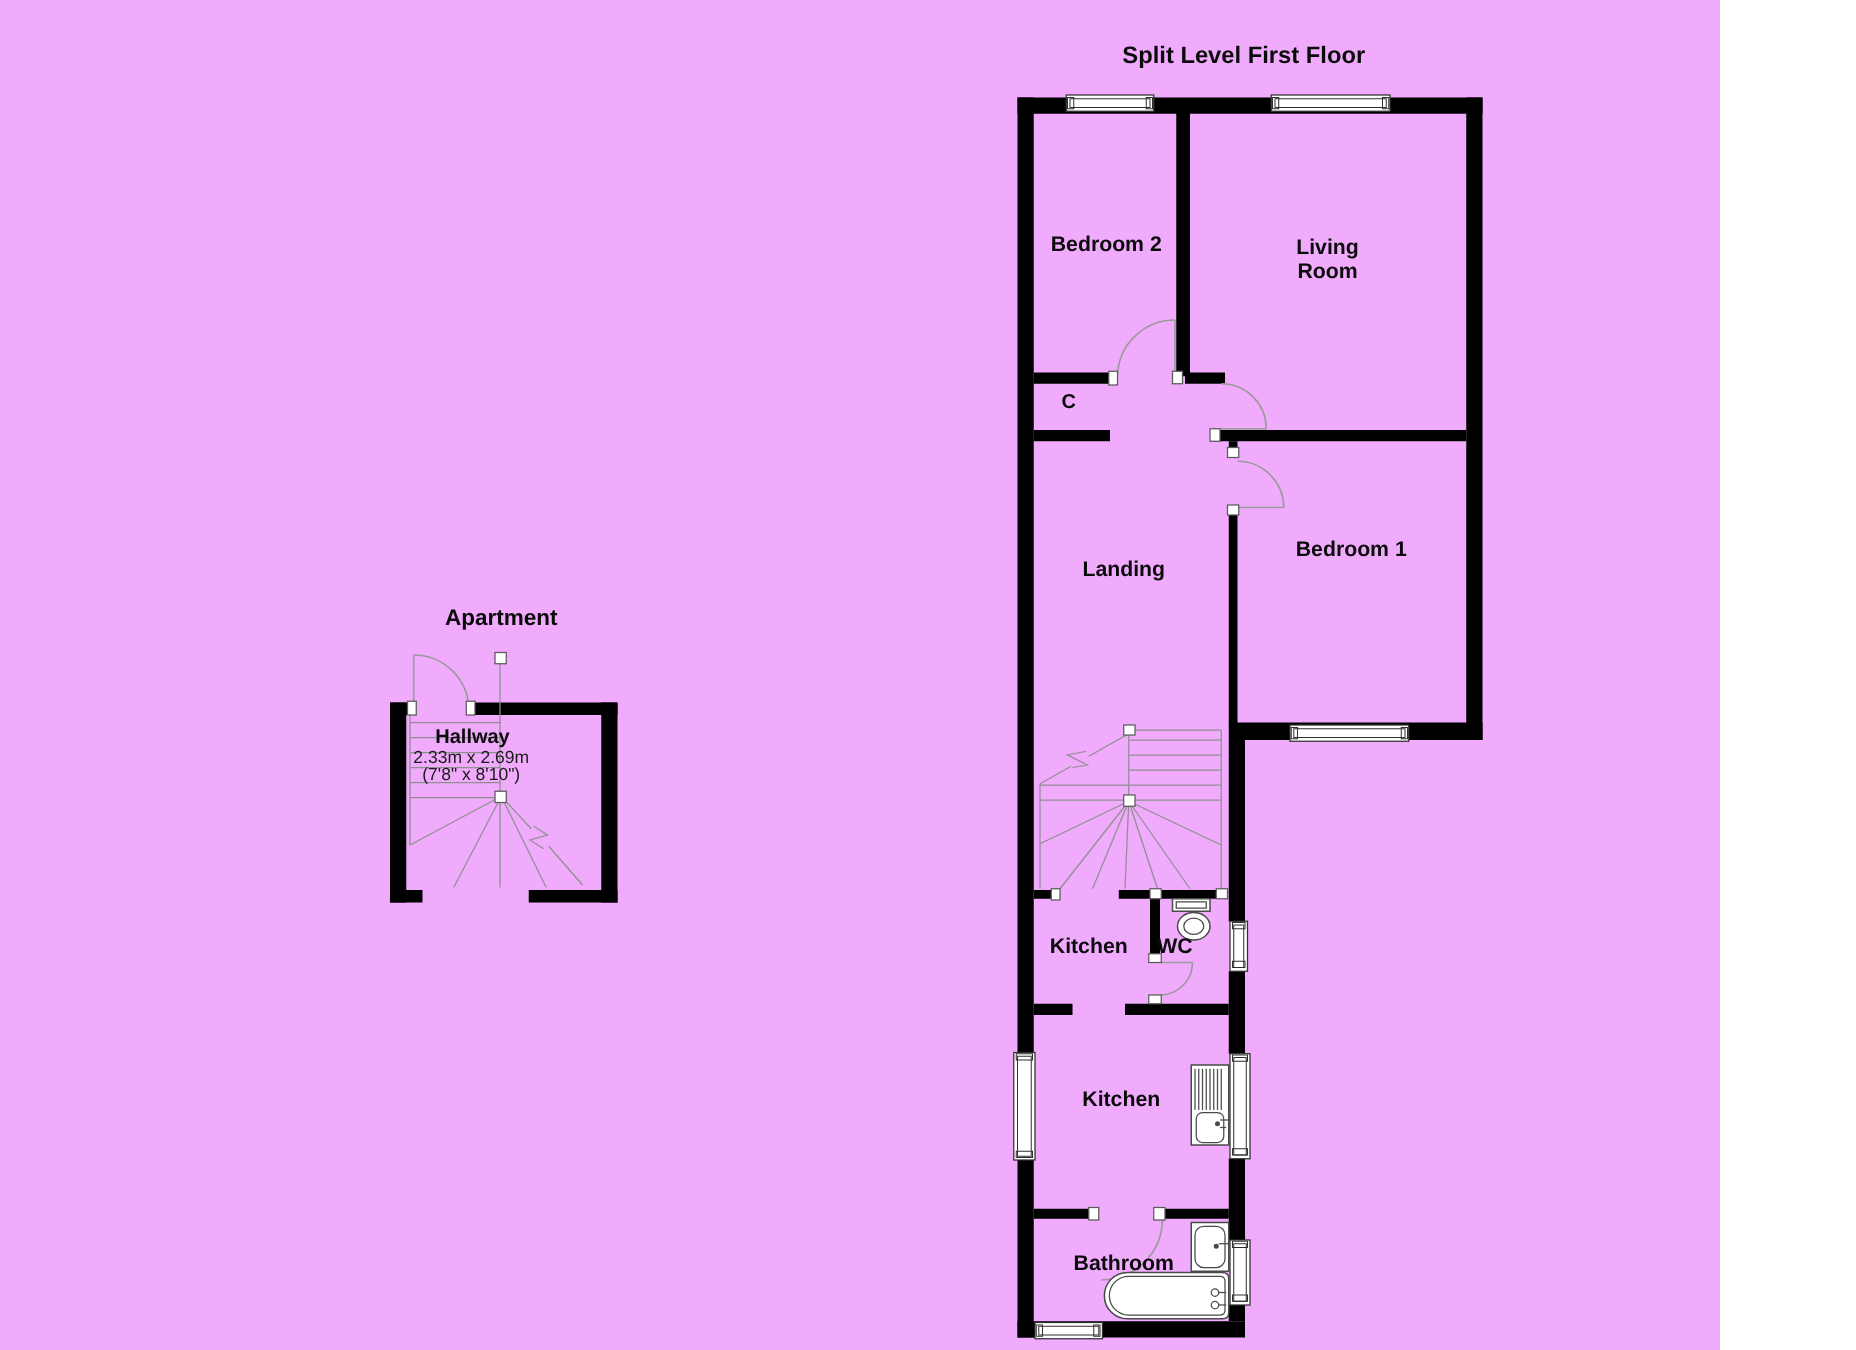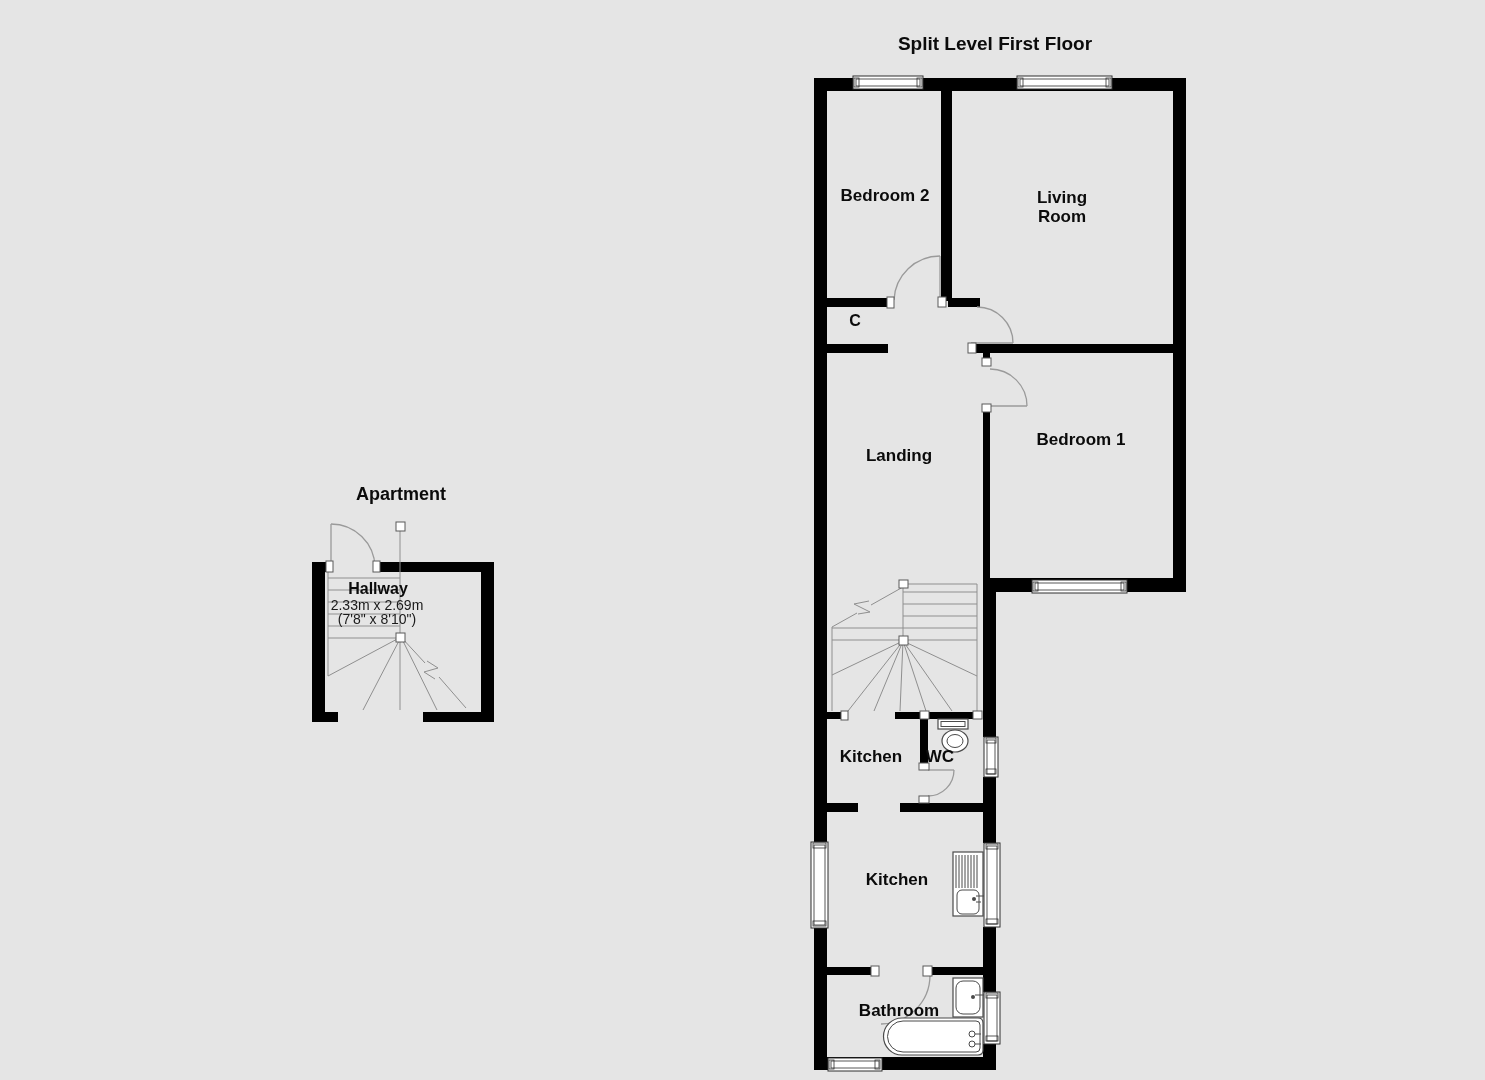--- a/index.html
+++ b/index.html
@@ -1,16 +1,16 @@
 <!DOCTYPE html>
 <html><head>
 <meta charset="utf-8">
 <style>
   html,body{margin:0;padding:0;background:#ffffff;}
-  #canvas{position:relative;width:1485px;height:1080px;background:#e5e5e5;overflow:hidden;
+  #canvas{position:relative;width:1376px;height:1080px;background:#f0abfc;overflow:hidden;
           font-family:"Liberation Sans",sans-serif;text-align:right;}
   svg{display:block;}
   .wall{fill:#000000;stroke:none;}
   .jamb{fill:#ffffff;stroke:#5a5a5a;stroke-width:1;}
   .door{fill:none;stroke:#9a9a9a;stroke-width:1.3;}
   .stair{fill:none;stroke:#8f8f8f;stroke-width:1;}
   .fix{fill:#ffffff;stroke:#4a4a4a;stroke-width:1.2;}
   .fixline{fill:none;stroke:#4a4a4a;stroke-width:1;}
   .fixdot{fill:#4a4a4a;stroke:none;}
   .win-o{fill:#ffffff;stroke:#2f2f2f;stroke-width:1;}

